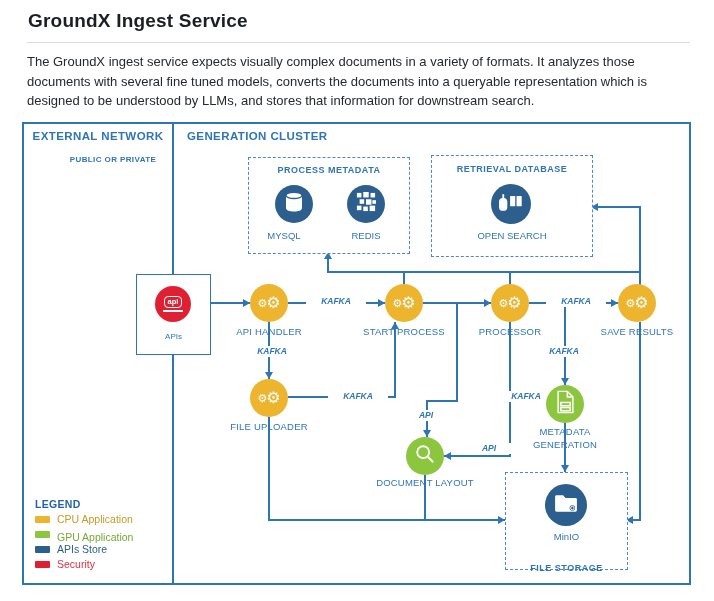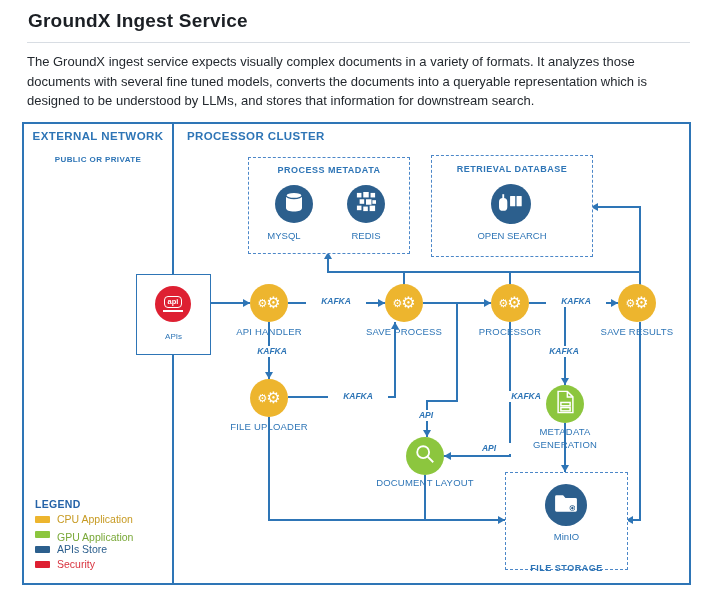--- a/index.html
+++ b/index.html
@@ -54,22 +54,22 @@
 <body>
 
 <div class="abs page-title">GroundX Ingest Service</div>
 <div class="abs rule"></div>
 <div class="abs desc">The GroundX ingest service expects visually complex documents in a variety of formats. It analyzes those documents with several fine tuned models, converts the documents into a queryable representation which is designed to be understood by LLMs, and stores that information for downstream search.</div>
 
 <div class="abs frame">
 
   <div class="abs divider"></div>
   <div class="abs zone-title" style="left:0;top:6px;width:148px;text-align:center;">EXTERNAL NETWORK</div>
-  <div class="abs zone-sub" style="left:0;top:31px;width:148px;text-align:center;">PUBLIC OR PRIVATE</div>
-  <div class="abs zone-title" style="left:163px;top:6px;">PROCESSOR CLUSTER</div>
+  <div class="abs zone-sub" style="left:0;top:31px;width:148px;text-align:center;padding-left:15px;">PUBLIC OR PRIVATE</div>
+  <div class="abs zone-title" style="left:163px;top:6px;">GENERATION CLUSTER</div>
 
   <div class="ln" style="left:185px;top:178px;width:41px;height:2px;"></div>
   <div class="ln" style="left:264px;top:178px;width:97px;height:2px;"></div>
   <div class="ln" style="left:399px;top:178px;width:68px;height:2px;"></div>
   <div class="ln" style="left:505px;top:178px;width:89px;height:2px;"></div>
   <div class="ln" style="left:244px;top:198px;width:2px;height:57px;"></div>
   <div class="ln" style="left:264px;top:272px;width:108px;height:2px;"></div>
   <div class="ln" style="left:370px;top:198px;width:2px;height:76px;"></div>
   <div class="ln" style="left:432px;top:179px;width:2px;height:99px;"></div>
   <div class="ln" style="left:402px;top:276px;width:32px;height:2px;"></div>
@@ -188,21 +188,21 @@
       </span>
   </div>
   <div class="nlabel" style="left:185px;top:201px;">API HANDLER</div>
 
   <div class="circ cpu38" style="left:361px;top:160px;">
     <span class="gears">
         <span class="g1">⚙</span>
         <span class="g2">⚙</span>
       </span>
   </div>
-  <div class="nlabel" style="left:320px;top:201px;">SAVE PROCESS</div>
+  <div class="nlabel" style="left:320px;top:201px;">START PROCESS</div>
 
   <div class="circ cpu38" style="left:467px;top:160px;">
     <span class="gears">
         <span class="g1">⚙</span>
         <span class="g2">⚙</span>
       </span>
   </div>
   <div class="nlabel" style="left:426px;top:201px;">PROCESSOR</div>
 
   <div class="circ cpu38" style="left:594px;top:160px;">

